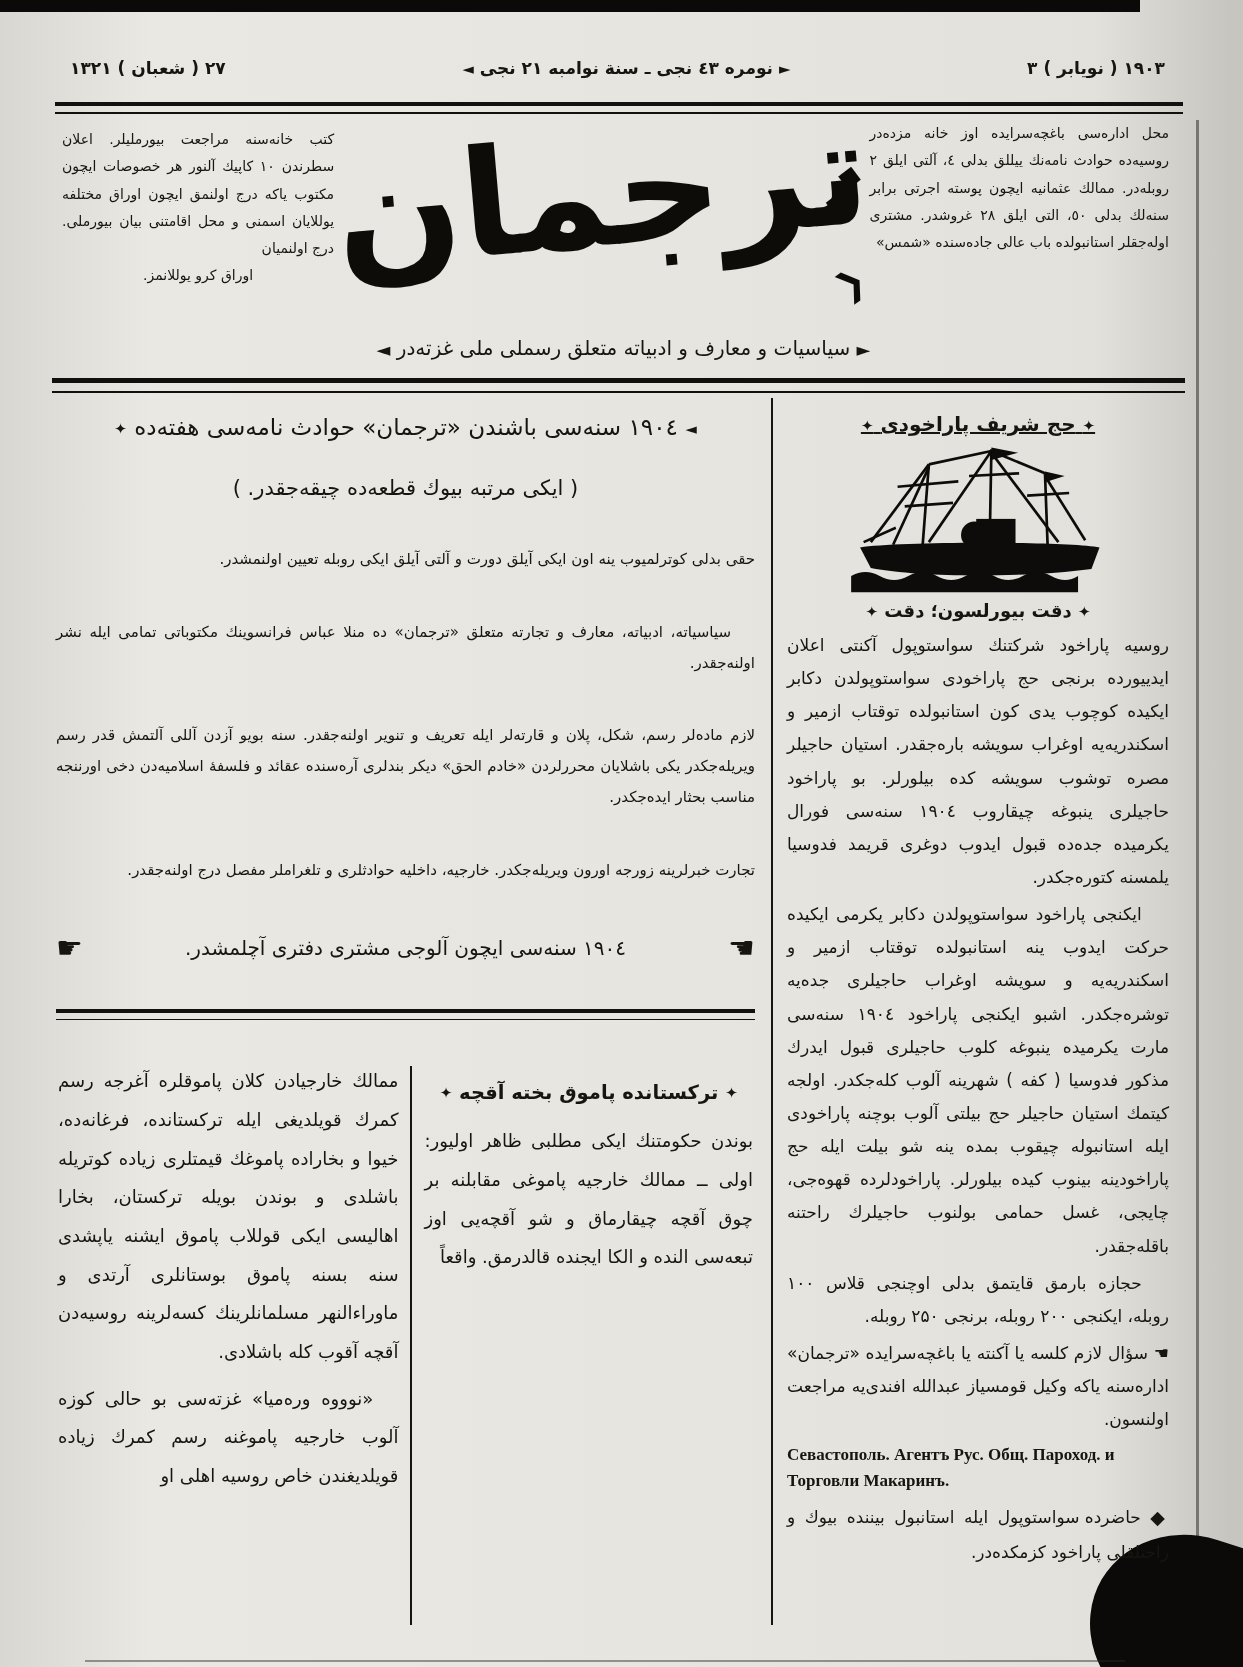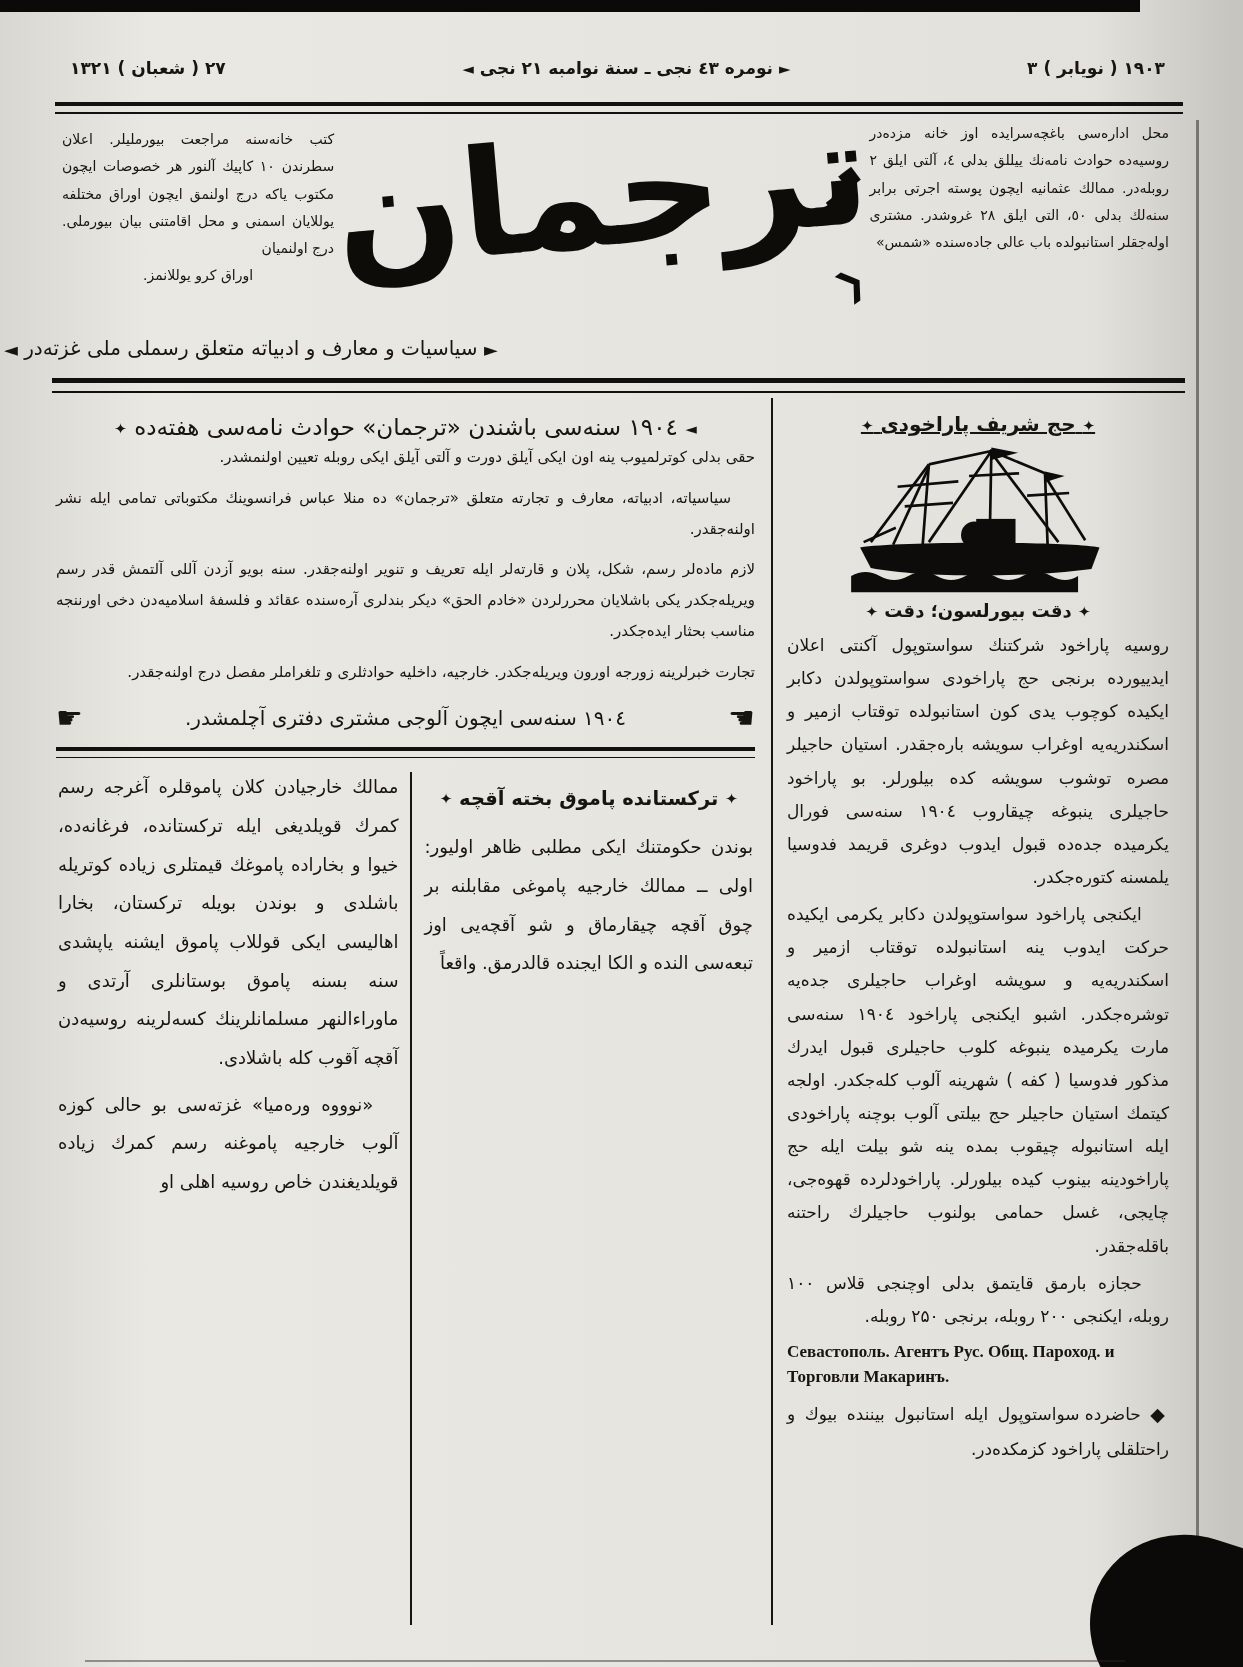--- a/index.html
+++ b/index.html
@@ -26,31 +26,31 @@
   .notice-right{width:372px;}
   .notice-left{width:338px;padding-top:6px;}
   .notice-left .last{text-align:center;}
   .mast-center{flex:1;display:flex;align-items:flex-start;justify-content:center;position:relative;}
   .mast-title{font-size:148px;font-weight:bold;line-height:1.2;transform:rotate(-5deg);margin-top:-14px;letter-spacing:-4px;color:#0e0c09;}
   .mast-orn{position:absolute;right:-8px;top:38px;width:56px;text-align:center;color:#0e0c09;}
   .mast-orn .d1{display:block;font-size:30px;transform:rotate(8deg);}
   .mast-orn .d2{display:block;font-size:26px;margin-top:-6px;transform:translateX(-14px) rotate(8deg);}
   .mast-orn .swash{display:block;font-size:34px;margin-top:46px;transform:rotate(-35deg);}
 
-  .subtitle-row{position:absolute;top:336px;left:4px;right:0;text-align:left;font-size:20px;}
+  .subtitle-row{position:absolute;top:336px;left:4px;right:0;text-align:center;font-size:20px;}
   .subtitle-row .orn{font-size:18px;}
   .rule-heavy{position:absolute;top:378px;right:58px;left:52px;height:8px;border-top:5px solid #11100d;border-bottom:2px solid #11100d;}
 
   
   .main-row{position:absolute;top:398px;right:70px;left:50px;bottom:42px;display:flex;align-items:stretch;}
   .vdiv{width:2px;background:#17150f;margin:0 10px;}
   .vdiv.short{margin-top:4px;}
 
   .col-right{width:382px;padding:0 4px;}
-  .col-left{flex:1;padding:0 6px;display:flex;flex-direction:column;}
+  .col-left{flex:1;padding:0 6px;display:flex;flex-direction:column;gap:32px;}
 
   .art-heading{ text-align:center;font-size:20px;font-weight:bold;margin:14px 0 6px;text-decoration:underline;}
   .ship-wrap{text-align:center;margin:4px 0 2px;}
   .attention{text-align:center;font-size:18px;font-weight:bold;margin:2px 0 8px;}
   .col-right p{margin:0 0 4px;font-size:17px;line-height:1.95;text-align:justify;}
   .col-right p.ind{text-indent:1.6em;}
   .russian{direction:ltr;text-align:left;font-family:"Liberation Serif",serif;font-weight:bold;font-size:17px;line-height:1.5;margin:6px 0;}
   .closing .orn{font-size:19px;}
 
   .lead-head1{text-align:center;font-size:23px;margin:16px 0 2px;}
@@ -152,37 +152,42 @@
 
       <div class="attention">
         <span class="orn">✦</span>
         <span>دقت بيورلسون؛ دقت</span>
         <span class="orn">✦</span>
       </div>
 
       <p>روسيه پاراخود شركتنك سواستوپول آكنتى اعلان ايدييورده برنجى حج پاراخودى سواستوپولدن دكابر ايكيده كوچوب يدى كون استانبولده توقتاب ازمير و اسكندريەيه اوغراب سويشه بارەجقدر. استيان حاجيلر مصره توشوب سويشه كده بيلورلر. بو پاراخود حاجيلرى ينبوغه چيقاروب ۱۹۰٤ سنەسى فورال يكرميده جدەده قبول ايدوب دوغرى قريمد فدوسيا يلمسنه كتورەجكدر.</p>
       <p class="ind">ايكنجى پاراخود سواستوپولدن دكابر يكرمى ايكيده حركت ايدوب ينه استانبولده توقتاب ازمير و اسكندريەيه و سويشه اوغراب حاجيلرى جدەيه توشرەجكدر. اشبو ايكنجى پاراخود ۱۹۰٤ سنەسى مارت يكرميده ينبوغه كلوب حاجيلرى قبول ايدرك مذكور فدوسيا ( كفه ) شهرينه آلوب كلەجكدر. اولجه كيتمك استيان حاجيلر حج بيلتى آلوب بوچنه پاراخودى ايله استانبوله چيقوب بمدە ينه شو بيلت ايله حج پاراخودينه بينوب كيده بيلورلر. پاراخودلرده قهوەجى، چايجى، غسل حمامى بولنوب حاجيلرك راحتنه باقلەجقدر.</p>
       <p class="ind">حجازه بارمق قايتمق بدلى اوچنجى قلاس ۱۰۰ روبله، ايكنجى ۲۰۰ روبله، برنجى ۲۵۰ روبله.</p>
+      <p>
+        <span class="hand">☚</span>
+        <span>سؤال لازم كلسه يا آكنته يا باغچەسرايده «ترجمان» ادارەسنه ياكه وكيل قومسياز عبدالله افندى‌يه مراجعت اولنسون.</span>
+      </p>
 
       <div class="russian">Севастополь. Агентъ Рус. Общ. Пароход. и Торговли Макаринъ.</div>
 
       <p class="closing">
         <span class="orn">◆</span>
         <span>حاضرده سواستوپول ايله استانبول بيننده بيوك و راحتلقلى پاراخود كزمكدەدر.</span>
       </p>
     </div>
 
     <div class="vdiv"></div>
 
     <div class="col-left">
       <div class="lead-head1">
         <span class="orn">◄</span>
         <span>۱۹۰٤ سنەسى باشندن «ترجمان» حوادث نامەسى هفتەده</span>
         <span class="orn">✦</span>
       </div>
+      <div class="lead-head2">( ايكى مرتبه بيوك قطعەده چيقەجقدر. )</div>
 
       <p class="body">حقى بدلى كوترلميوب ينه اون ايكى آيلق دورت و آلتى آيلق ايكى روبله تعيين اولنمشدر.</p>
       <p class="body ind">سياسياته، ادبياته، معارف و تجارته متعلق «ترجمان» ده منلا عباس فرانسوينك مكتوباتى تمامى ايله نشر اولنەجقدر.</p>
       <p class="body">لازم مادەلر رسم، شكل، پلان و قارتەلر ايله تعريف و تنوير اولنەجقدر. سنه بويو آزدن آللى آلتمش قدر رسم ويريلەجكدر يكى باشلايان محررلردن «خادم الحق» ديكر بندلرى آرەسنده عقائد و فلسفهٔ اسلاميەدن دخى اورننجه مناسب بحثار ايدەجكدر.</p>
       <p class="body">تجارت خبرلرينه زورجه اورون ويريلەجكدر. خارجيه، داخليه حوادثلرى و تلغراملر مفصل درج اولنەجقدر.</p>
 
       <div class="hand-line">
         <span class="hand">☚</span>
         <span>۱۹۰٤ سنەسى ايچون آلوجى مشترى دفترى آچلمشدر.</span>
         <span class="hand">☛</span>

